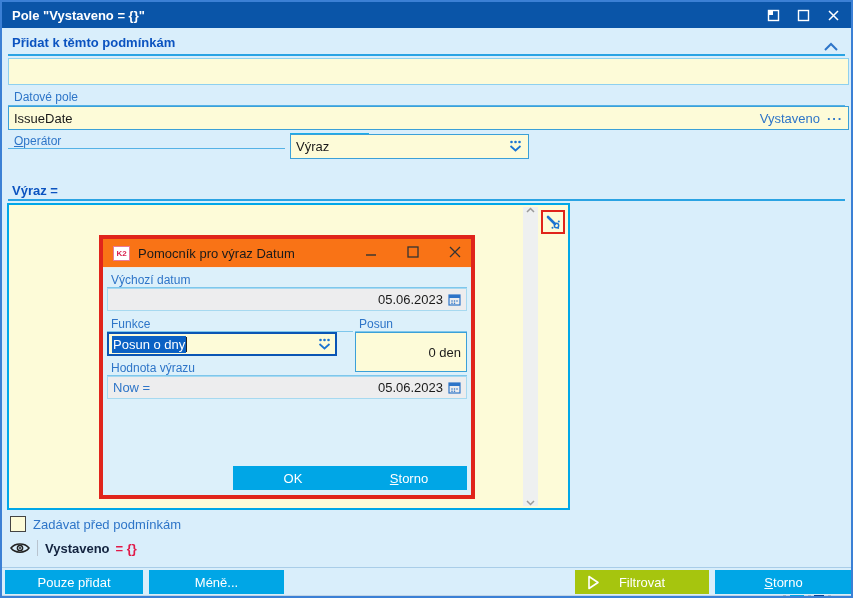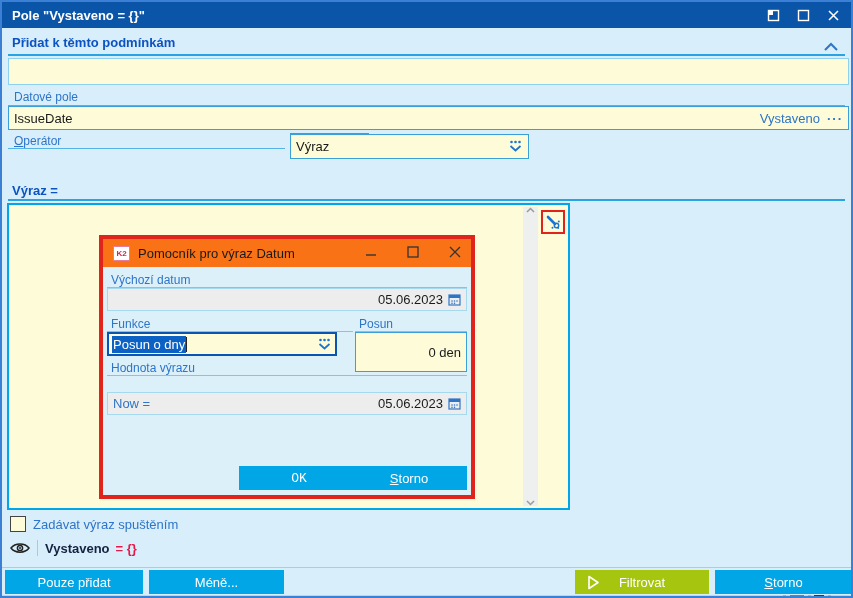--- a/index.html
+++ b/index.html
@@ -203,47 +203,47 @@
           </svg>
       </span>
     </div>
     <div class="field" style="left:252px; top:93px; width:112px; height:40px;">
       <span class="spacer"></span>
       <span>0 den</span>
     </div>
 
     <div class="lbl" style="left:8px; top:122px;">Hodnota výrazu</div>
     <div class="uline thin" style="left:4px; width:360px; top:136px; background:#7ec7ec;"></div>
-    <div class="field gray" style="left:4px; top:137px; width:360px; height:23px;margin-top:16px;">
+    <div class="field gray" style="left:4px; top:137px; width:360px; height:23px;">
       <span style="color:#2e75c8;">Now =</span>
       <span class="spacer"></span>
       <span>05.06.2023</span>
       <span style="margin-left:5px; display:flex;">
         <svg width="13" height="13" viewBox="0 0 13 13">
             <rect x="1" y="2" width="11" height="10" fill="none" stroke="#2e75c8" stroke-width="1.2"></rect>
             <rect x="1" y="2" width="11" height="3" fill="#2e75c8"></rect>
             <circle cx="4" cy="8" r="0.8" fill="#2e75c8"></circle>
             <circle cx="6.5" cy="8" r="0.8" fill="#2e75c8"></circle>
             <circle cx="9" cy="8" r="0.8" fill="#2e75c8"></circle>
             <circle cx="4" cy="10.3" r="0.8" fill="#2e75c8"></circle>
             <circle cx="6.5" cy="10.3" r="0.8" fill="#2e75c8"></circle>
           </svg>
       </span>
     </div>
 
-    <div class="btn" style="left:136px; top:227px; width:120px;font-family:Liberation Mono, monospace;">
+    <div class="btn" style="left:130px; top:227px; width:120px;">
       <span>OK</span>
     </div>
     <div class="btn" style="left:248px; top:227px; width:116px;">
       <span><span class="accel">S</span><span>torno</span></span>
     </div>
   </div>
 
   <div class="checkbox"></div>
-  <div class="lbl" style="left:31px; top:515px; font-size:13px;">Zadávat výraz spuštěním</div>
+  <div class="lbl" style="left:31px; top:515px; font-size:13px;">Zadávat před podmínkám</div>
 
   <div style="position:absolute; left:8px; top:538px; display:flex; align-items:center;">
     <span style="display:flex;">
       <svg width="20" height="14" viewBox="0 0 20 14">
           <path d="M1 7 C5 1.5 15 1.5 19 7 C15 12.5 5 12.5 1 7 Z" fill="none" stroke="#222" stroke-width="1.5"></path>
           <circle cx="10" cy="7" r="2.6" fill="none" stroke="#222" stroke-width="1.5"></circle>
           <circle cx="10" cy="7" r="1" fill="#222"></circle>
         </svg>
     </span>
     <span class="sep-bar"></span>

